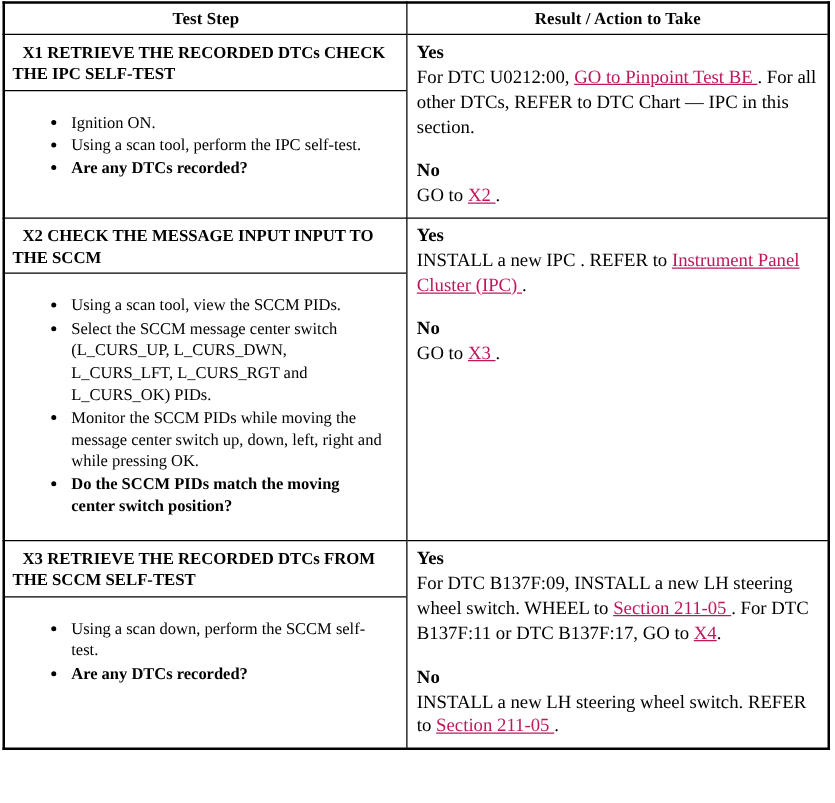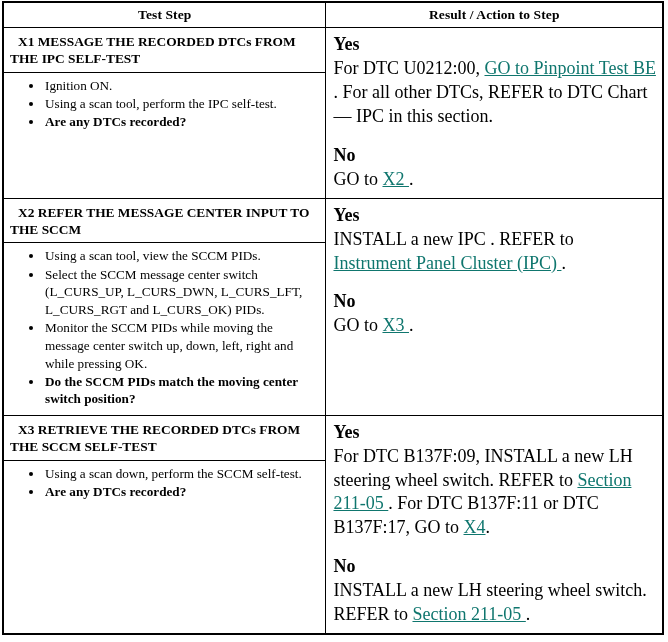--- a/index.html
+++ b/index.html
@@ -45,21 +45,21 @@
   td.step-cell {
     border: 1px solid #000;
     vertical-align: top;
     padding: 0;
   }
 
   td.result-cell {
     border: 1px solid #000;
     vertical-align: top;
     padding: 5px 6px 6px 7px;
-    font-size: 18px;
+    font-size: 15px;
     line-height: 1.33;
   }
 
   .step-title {
     font-weight: bold;
     font-size: 13.4px;
     line-height: 1.3;
     padding: 5px 4px 4px 6px;
     border-bottom: 1px solid #000;
     text-indent: 8px;
@@ -67,21 +67,21 @@
 
   .step-title.no-rule {
     border-bottom: none;
   }
 
   .step-body {
     padding: 4px 6px 6px 0;
   }
 
   ul.step-list {
-    margin: 0;
+    margin: 12px;
     padding: 0 0 0 40px;
     list-style-type: disc;
     font-size: 13.2px;
     line-height: 1.34;
   }
 
   ul.step-list li {
     margin: 0 0 0.5px 0;
     padding-left: 1px;
   }
@@ -98,62 +98,62 @@
   .result-text {
     margin: 0;
   }
 
   .result-gap {
     height: 15px;
   }
 
   a.doclink,
   span.doclink {
-    color: #0f766e;
+    color: #be185d;
     text-decoration: underline;
   }
 </style>
 </head>
 <body>
 
 <div class="table-wrap">
   <table class="pinpoint">
     <colgroup>
       <col class="col-step">
       <col class="col-result">
     </colgroup>
     <thead>
       <tr>
         <th class="header-cell">Test Step</th>
-        <th class="header-cell">Result / Action to Step</th>
+        <th class="header-cell">Result / Action to Take</th>
       </tr>
     </thead>
     <tbody>
         <tr>
           <td class="step-cell">
-            <div class="step-title">X1 MESSAGE THE RECORDED DTCs FROM THE IPC SELF-TEST</div>
+            <div class="step-title">X1 RETRIEVE THE RECORDED DTCs CHECK THE IPC SELF-TEST</div>
             <div class="step-body">
               <ul class="step-list">
                 <li class="">Ignition ON.</li>
                 <li class="">Using a scan tool, perform the IPC self-test.</li>
                 <li class="bold-item">Are any DTCs recorded?</li>
               </ul>
             </div>
           </td>
           <td class="result-cell">
             <div class="result-label">Yes</div>
             <div class="result-text"><span>For DTC U0212:00, </span><a class="doclink" href="#">GO to Pinpoint Test BE </a><span>. For all other DTCs, REFER to DTC Chart — IPC in this section.</span></div>
             <div class="result-gap"></div>
             <div class="result-label">No</div>
             <div class="result-text"><span>GO to </span><a class="doclink" href="#">X2 </a><span>.</span></div>
           </td>
         </tr>
         <tr>
           <td class="step-cell">
-            <div class="step-title">X2 REFER THE MESSAGE CENTER INPUT TO THE SCCM</div>
+            <div class="step-title">X2 CHECK THE MESSAGE INPUT INPUT TO THE SCCM</div>
             <div class="step-body">
               <ul class="step-list">
                 <li class="">Using a scan tool, view the SCCM PIDs.</li>
                 <li class="">Select the SCCM message center switch (L_CURS_UP, L_CURS_DWN, L_CURS_LFT, L_CURS_RGT and L_CURS_OK) PIDs.</li>
                 <li class="">Monitor the SCCM PIDs while moving the message center switch up, down, left, right and while pressing OK.</li>
                 <li class="bold-item">Do the SCCM PIDs match the moving center switch position?</li>
               </ul>
             </div>
           </td>
           <td class="result-cell">
@@ -169,21 +169,21 @@
             <div class="step-title">X3 RETRIEVE THE RECORDED DTCs FROM THE SCCM SELF-TEST</div>
             <div class="step-body">
               <ul class="step-list">
                 <li class="">Using a scan down, perform the SCCM self-test.</li>
                 <li class="bold-item">Are any DTCs recorded?</li>
               </ul>
             </div>
           </td>
           <td class="result-cell">
             <div class="result-label">Yes</div>
-            <div class="result-text"><span>For DTC B137F:09, INSTALL a new LH steering wheel switch. REFER to </span><a class="doclink" href="#">Section 211-05 </a><span>. For DTC B137F:11 or DTC B137F:17, GO to </span><a class="doclink" href="#">X4</a><span>.</span></div>
+            <div class="result-text"><span>For DTC B137F:09, INSTALL a new LH steering wheel switch. WHEEL to </span><a class="doclink" href="#">Section 211-05 </a><span>. For DTC B137F:11 or DTC B137F:17, GO to </span><a class="doclink" href="#">X4</a><span>.</span></div>
             <div class="result-gap"></div>
             <div class="result-label">No</div>
             <div class="result-text"><span>INSTALL a new LH steering wheel switch. REFER to </span><a class="doclink" href="#">Section 211-05 </a><span>.</span></div>
           </td>
         </tr>
       </tbody>
   </table>
 </div>
 
 </body></html>

